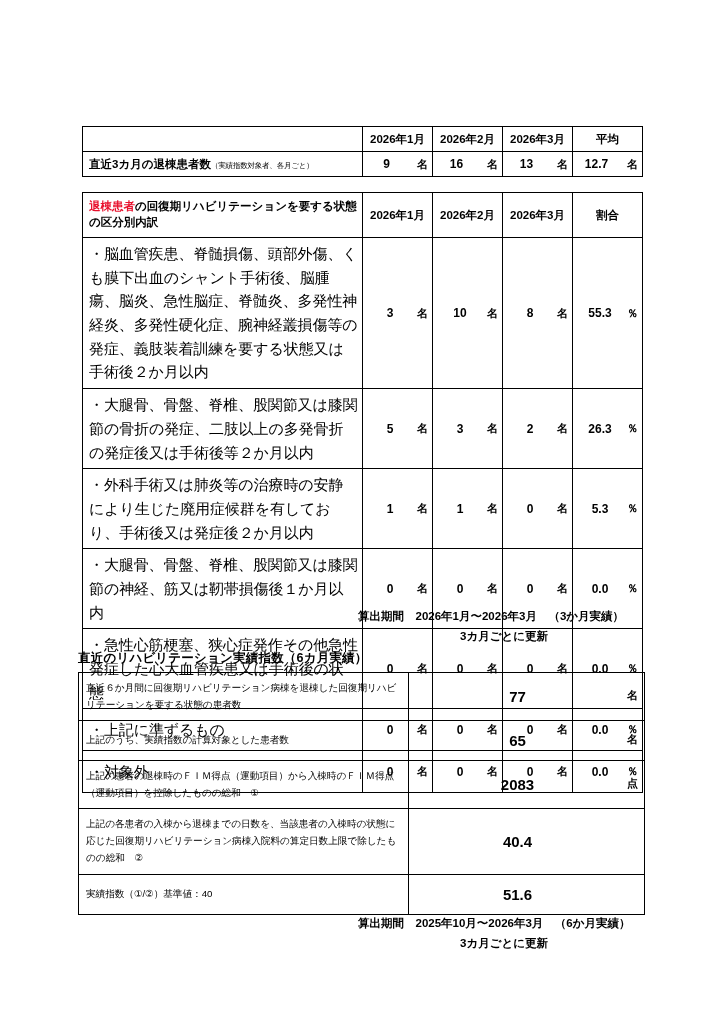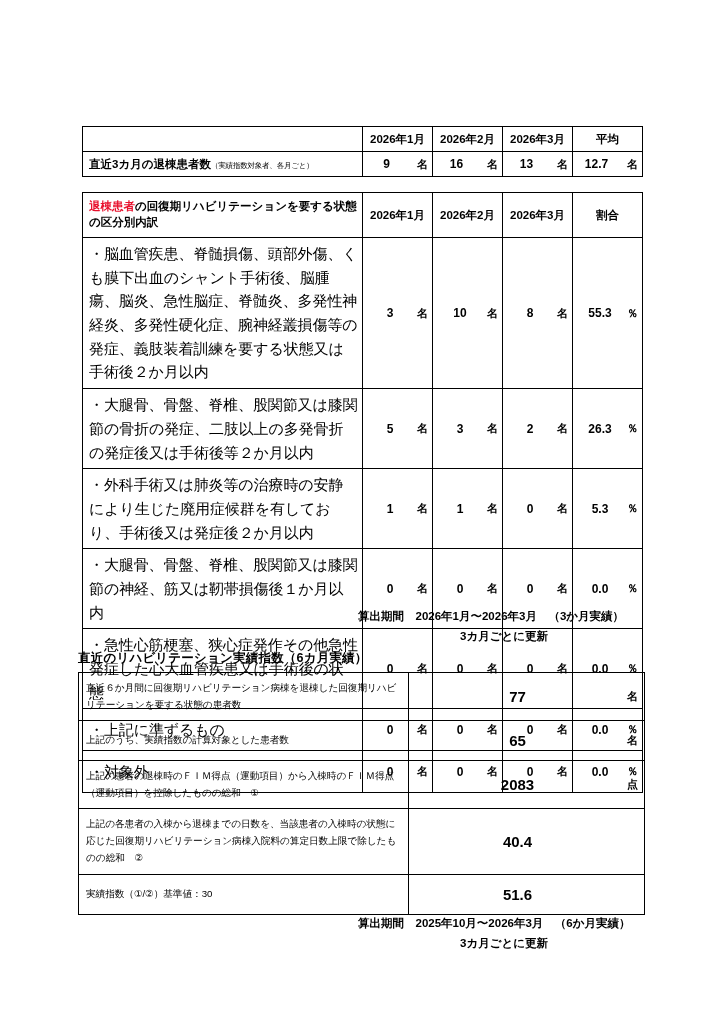--- a/index.html
+++ b/index.html
@@ -198,21 +198,21 @@
     font-size: 9.7px;
     line-height: 1.72;
     letter-spacing: -0.1px;
     font-family: "Liberation Sans", "DejaVu Sans", sans-serif;
   }
   .tbl-index .c-val {
     padding: 0 6px 0 0;
   }
   .tbl-index .num-inner {
     display: flex;
-    align-items: center;
+    align-items: flex-start;
     justify-content: flex-end;
   }
   .tbl-index .num-inner .v {
     flex: 1 1 auto;
     text-align: center;
     font-size: 15px;
     font-weight: bold;
     font-family: "Liberation Sans", "DejaVu Sans", sans-serif;
   }
   .tbl-index .num-inner .u {
@@ -525,21 +525,21 @@
       <tr style="height:66px">
         <td class="c-desc">上記の各患者の入棟から退棟までの日数を、当該患者の入棟時の状態に応じた回復期リハビリテーション病棟入院料の算定日数上限で除したものの総和　②</td>
         <td class="c-val">
             <div class="num-inner">
               <span class="v">40.4</span>
               <span class="u"></span>
             </div>
           </td>
       </tr>
       <tr style="height:40px">
-        <td class="c-desc">実績指数（①/②）基準値：30</td>
+        <td class="c-desc">実績指数（①/②）基準値：40</td>
         <td class="c-val">
             <div class="num-inner">
               <span class="v">51.6</span>
               <span class="u"></span>
             </div>
           </td>
       </tr>
     </tbody>
   </table>
 

